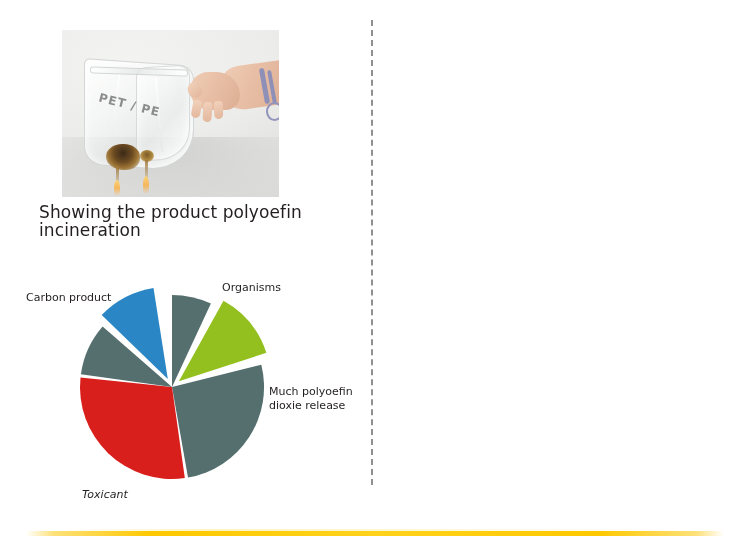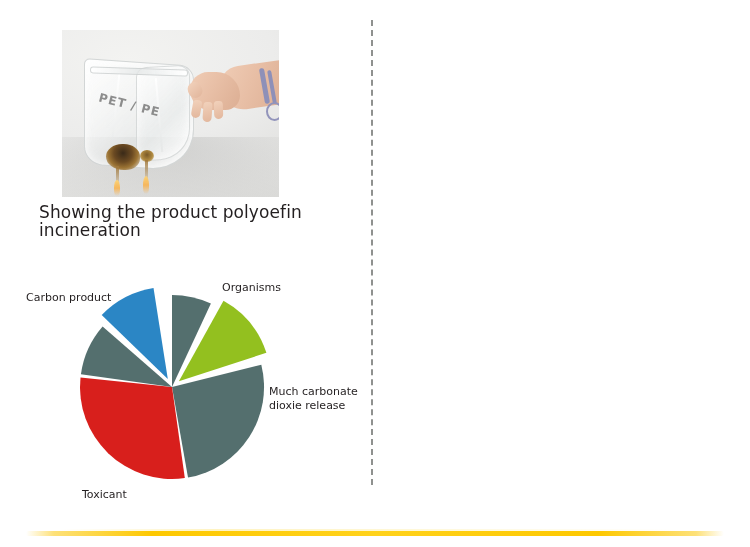--- a/index.html
+++ b/index.html
@@ -204,23 +204,23 @@
             <path d="M 168.9 113.3 L 213.5 32.8 A 92 92 0 0 1 256.4 84.8 Z" fill="#93c01f"></path>
             <path d="M 162.0 119.0 L 251.3 96.7 A 92 92 0 0 1 178.0 209.6 Z" fill="#546f6e"></path>
             <path d="M 162.0 119.0 L 174.8 210.1 A 92 92 0 0 1 70.5 109.4 Z" fill="#d81f1c"></path>
             <path d="M 162.0 119.0 L 70.9 106.2 A 92 92 0 0 1 92.6 58.6 Z" fill="#546f6e"></path>
             <path d="M 157.8 111.0 L 91.7 47.1 A 92 92 0 0 1 143.5 20.1 Z" fill="#2b86c5"></path>
           </g>
       </svg>
 
       <div class="pielabel" style="left:212px;top:13px;">Organisms</div>
       <div class="pielabel" style="left:16px;top:23px;">Carbon product</div>
-      <div class="pielabel" style="left:259px;top:117px;">Much carbonate
+      <div class="pielabel" style="left:259px;top:117px;">Much polyoefin
 dioxie release</div>
-      <div class="pielabel" style="left:72px;top:220px;">Toxicant</div>
+      <div class="pielabel" style="left:72px;top:220px;font-style:italic;">Toxicant</div>
     </div>
   </div>
 
   <div class="panel right">
 
     
 
     
 
     

